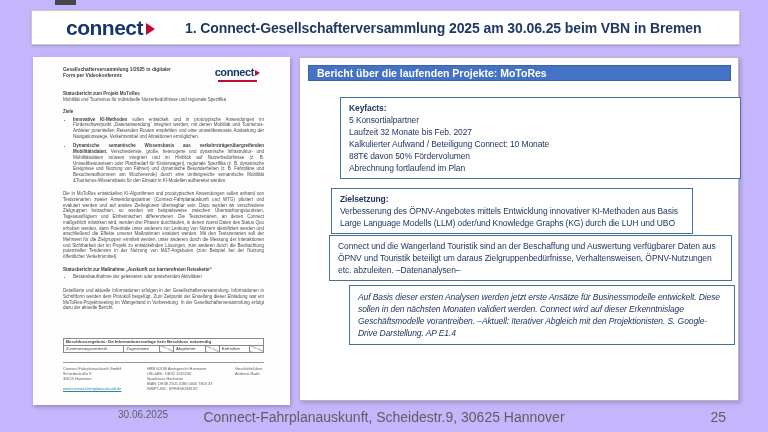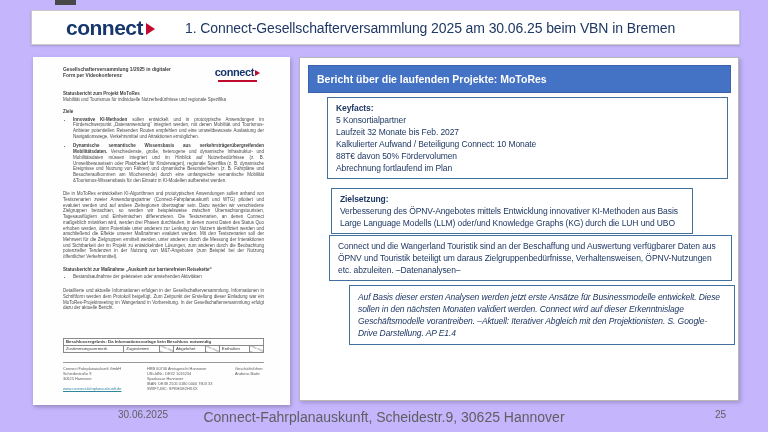--- a/index.html
+++ b/index.html
@@ -8,21 +8,21 @@
   
   .artifact{position:absolute;left:55px;top:0;width:21px;height:5px;background:#474747;}
 
   
   .header-card{position:absolute;left:31px;top:10px;width:709px;height:35px;background:#ffffff;
     border:1px solid #c9c9c7;box-shadow:0 1px 2px rgba(0,0,0,.18);display:flex;align-items:center;box-sizing:border-box;}
   .logo{display:flex;align-items:center;margin-left:34px;}
   .logo-text{font-weight:bold;font-size:21px;letter-spacing:-0.5px;color:#16366e;line-height:1;}
   .logo-arrow{width:0;height:0;border-left:9px solid #c00b2f;border-top:6px solid transparent;
     border-bottom:6px solid transparent;margin-left:3px;margin-top:2px;}
-  .slide-title{margin-left:30px;font-size:14px;font-weight:400;color:#1f3864;letter-spacing:-0.1px;}
+  .slide-title{margin-left:30px;font-size:14px;font-weight:700;color:#1f3864;letter-spacing:-0.1px;}
 
   
   .doc-page{position:absolute;left:33px;top:57px;width:257px;height:348px;background:#fefefe;
     box-shadow:1px 2px 4px rgba(0,0,0,.25);box-sizing:border-box;
     padding:10px 26px 14px 30px;display:flex;flex-direction:column;overflow:hidden;
     font-size:4.5px;line-height:5.7px;color:#4a4a4a;}
   .doc-head{display:flex;justify-content:space-between;align-items:flex-start;}
   .doc-meeting-title{font-weight:bold;font-size:4.9px;line-height:6px;color:#3d3d3d;width:108px;}
   .doc-logo{text-align:center;margin-right:4px;}
   .doc-logo-row{display:flex;align-items:center;}
@@ -45,35 +45,35 @@
   .doc-footer{margin-top:9px;border-top:0.5px solid #9a9a9a;padding-top:3px;display:flex;
     font-size:3.9px;line-height:5px;color:#5c5c5c;}
   .doc-fcol1{width:84px;}
   .doc-fcol2{width:88px;}
   .doc-fcol3{flex:1;}
   .doc-link{color:#31859c;margin-top:5px;text-decoration:underline;}
 
   
   .right-card{position:absolute;left:299px;top:57px;width:440px;height:344px;background:#ffffff;
     border:1px solid #b7b7b5;box-shadow:2px 2px 4px rgba(0,0,0,.18);box-sizing:border-box;}
-  .panel-header{position:absolute;left:8px;top:7px;width:423px;height:28px;background:#4472c4;
+  .panel-header{position:absolute;left:8px;top:7px;width:423px;height:16px;background:#4472c4;
     border:1px solid #3a63ad;box-sizing:border-box;display:flex;align-items:center;
     color:#ffffff;font-weight:bold;font-size:10.5px;padding-left:8px;letter-spacing:0;}
   .pbox{position:absolute;background:#ffffff;border:1.4px solid #41719c;box-sizing:border-box;
     color:#1f3864;font-size:8.5px;line-height:12px;letter-spacing:-0.1px;padding:4px 8px;}
   .pbox .pbox-title{font-weight:bold;}
-  .box-keyfacts{left:27px;top:39px;width:401px;}
+  .box-keyfacts{left:40px;top:39px;width:401px;}
   .box-ziel{left:31px;top:130px;width:362px;}
   .box-data{left:29px;top:177px;width:403px;}
   .box-business{left:49px;top:227px;width:386px;padding:5px 8px;font-style:italic;}
 
   
   .slide-footer-date{position:absolute;left:118px;top:409px;font-size:10px;color:#5f5f5f;}
   .slide-footer-addr{position:absolute;left:0;right:0;top:409px;text-align:center;font-size:14px;color:#5f5f5f;}
-  .slide-footer-page{position:absolute;right:42px;top:409px;font-size:10px;color:#5f5f5f;}
+  .slide-footer-page{position:absolute;right:42px;top:409px;font-size:14px;color:#5f5f5f;}
 </style>
 </head>
 <body>
 
 <div class="canvas">
   <div class="artifact"></div>
 
   <div class="header-card">
     <div class="logo">
       <span class="logo-text">connect</span>

